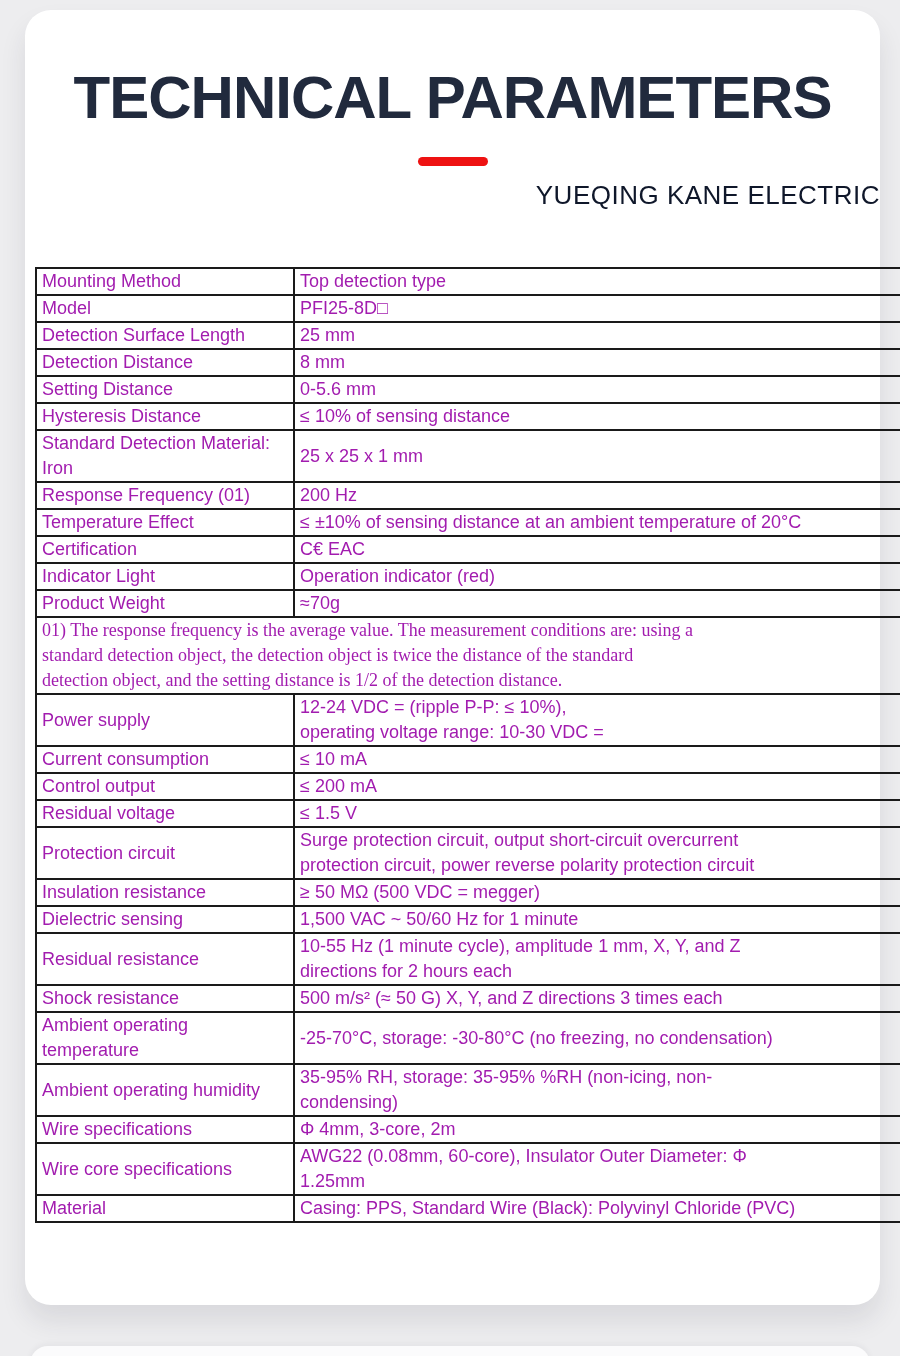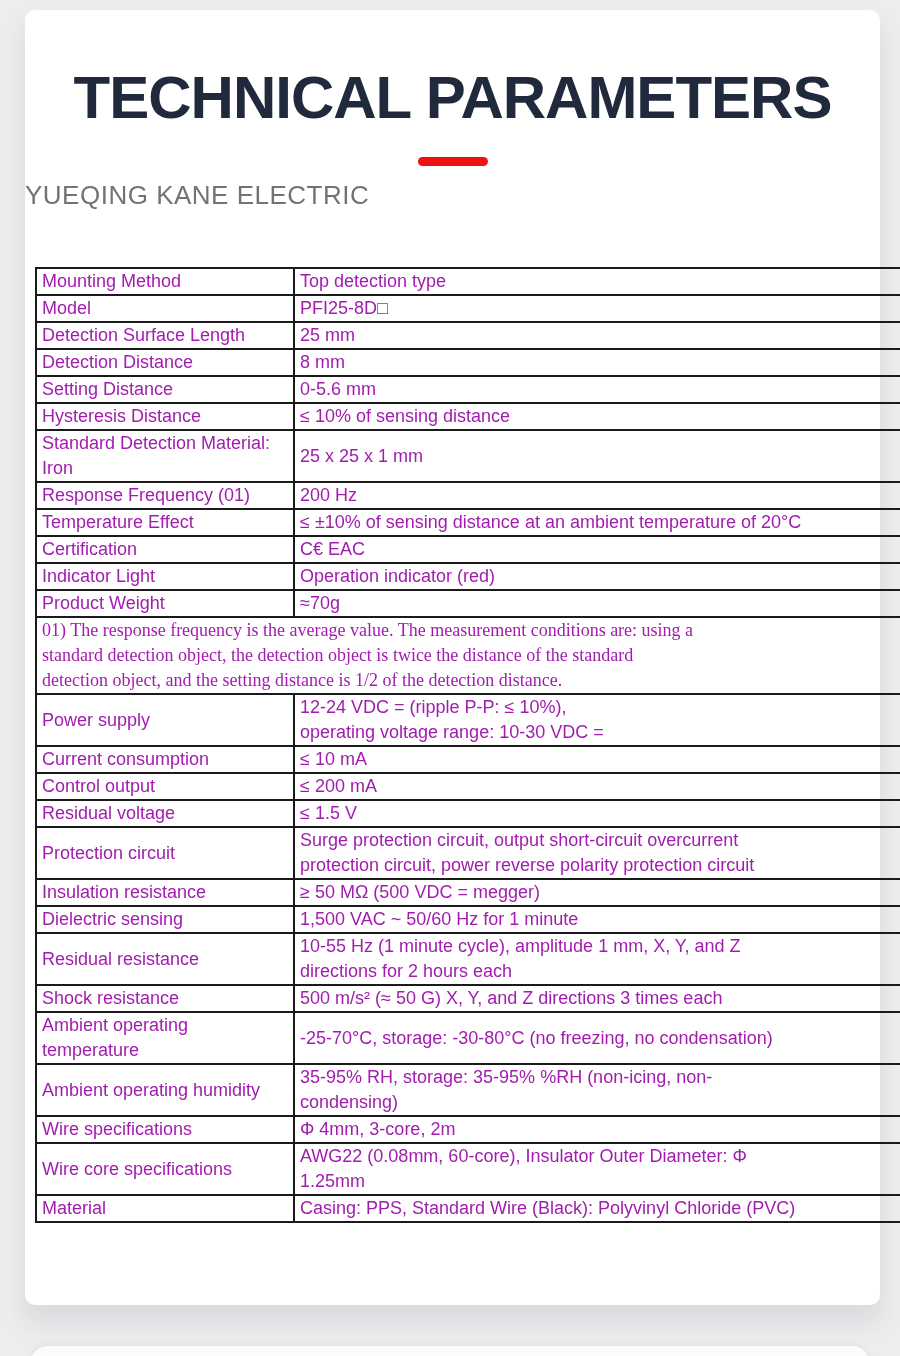--- a/index.html
+++ b/index.html
@@ -11,21 +11,21 @@
     overflow: hidden;
     font-family: "Liberation Sans", "DejaVu Sans", sans-serif;
   }
   .card {
     position: absolute;
     left: 25px;
     top: 10px;
     width: 855px;
     height: 1295px;
     background: #ffffff;
-    border-radius: 10px;
+    border-radius: 26px;
     box-shadow: 0 16px 26px rgba(40,40,60,0.10);
     box-sizing: border-box;
   }
   .next-card {
     position: absolute;
     left: 30px;
     top: 1346px;
     width: 840px;
     height: 40px;
     background: #fbfbfc;
@@ -44,26 +44,26 @@
   }
   .divider {
     width: 70px;
     height: 9px;
     border-radius: 5px;
     background: #ee1212;
     margin: 23px auto 0 auto;
   }
   .subtitle {
     margin: 14px 0 0 0;
-    text-align: left;
+    text-align: right;
     font-size: 26px;
     line-height: 1.2;
     font-weight: normal;
     letter-spacing: 0.5px;
-    color: #737373;
+    color: #0f172a;
   }
   table.specs {
     margin: 56px 0 0 10px;
     width: 889px;
     border-collapse: collapse;
     table-layout: fixed;
     font-size: 18px;
     line-height: 25px;
     color: #a21caf;
   }

